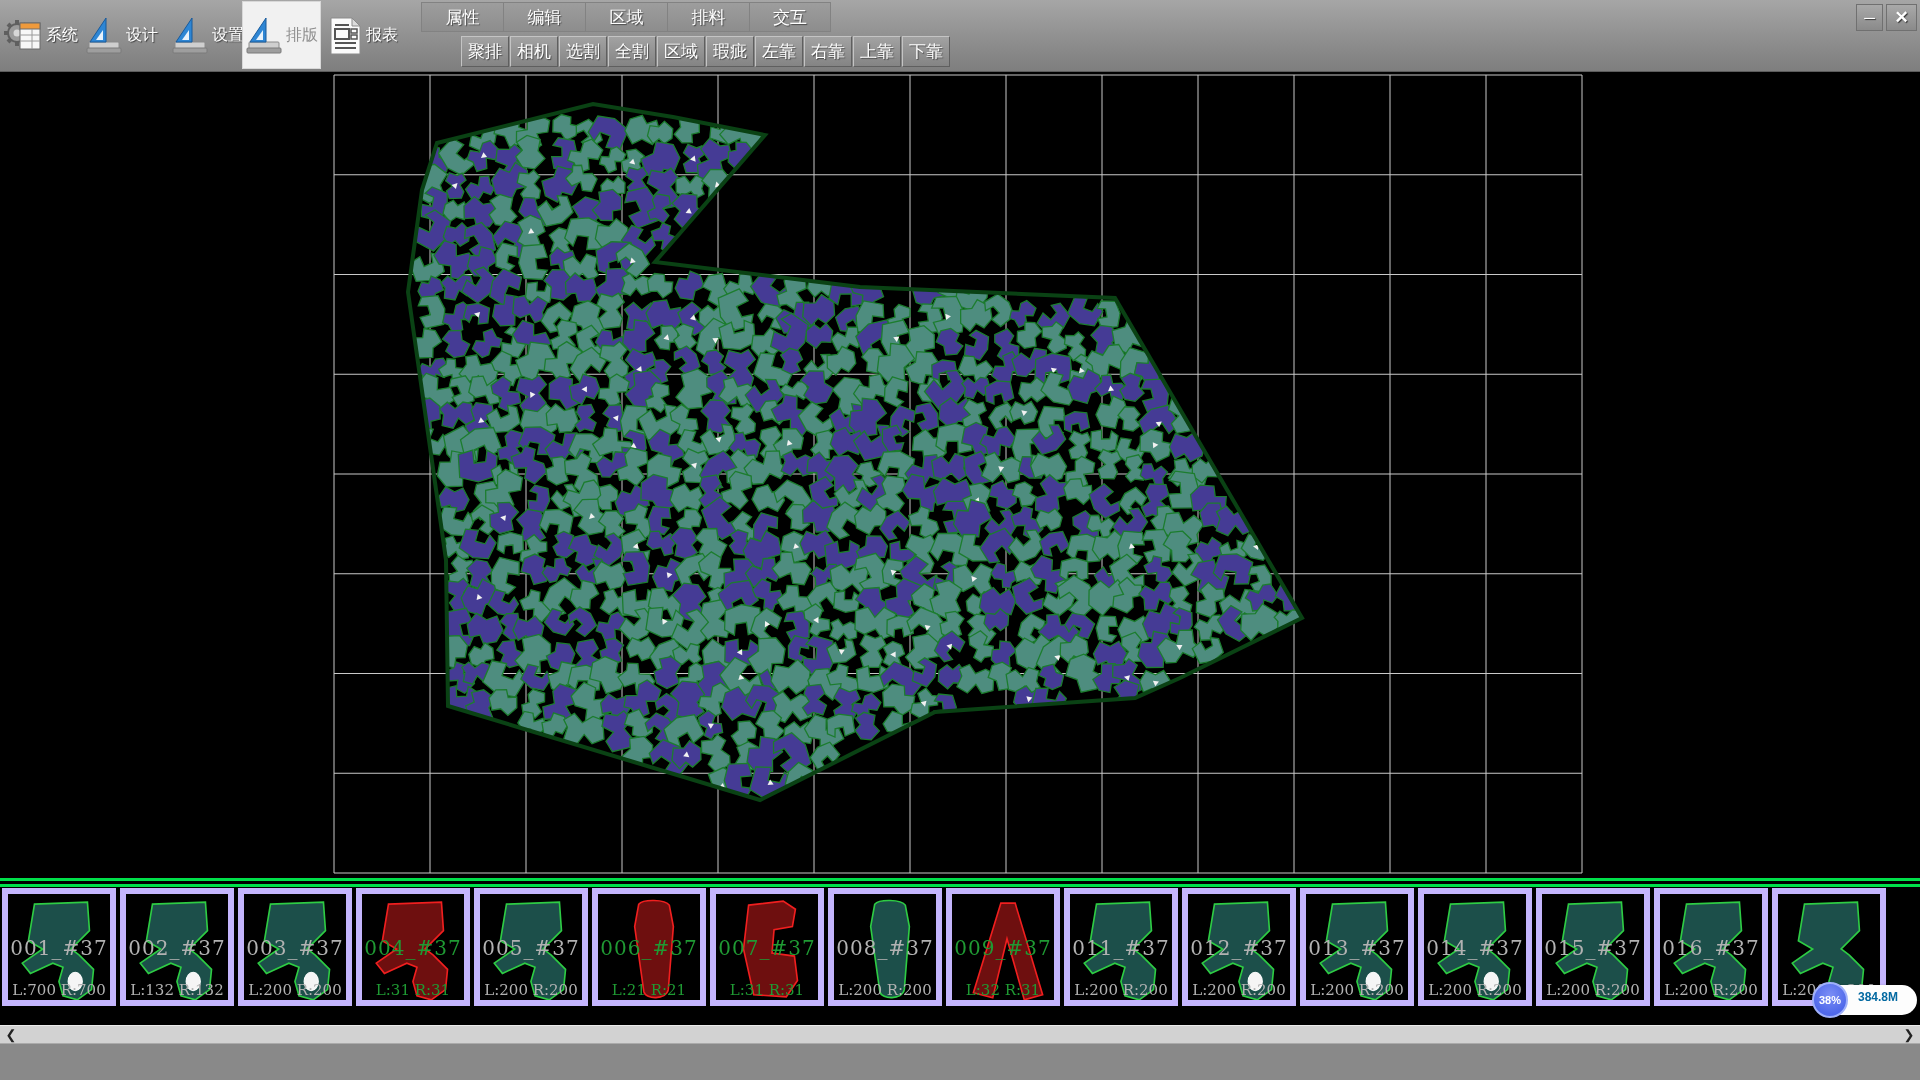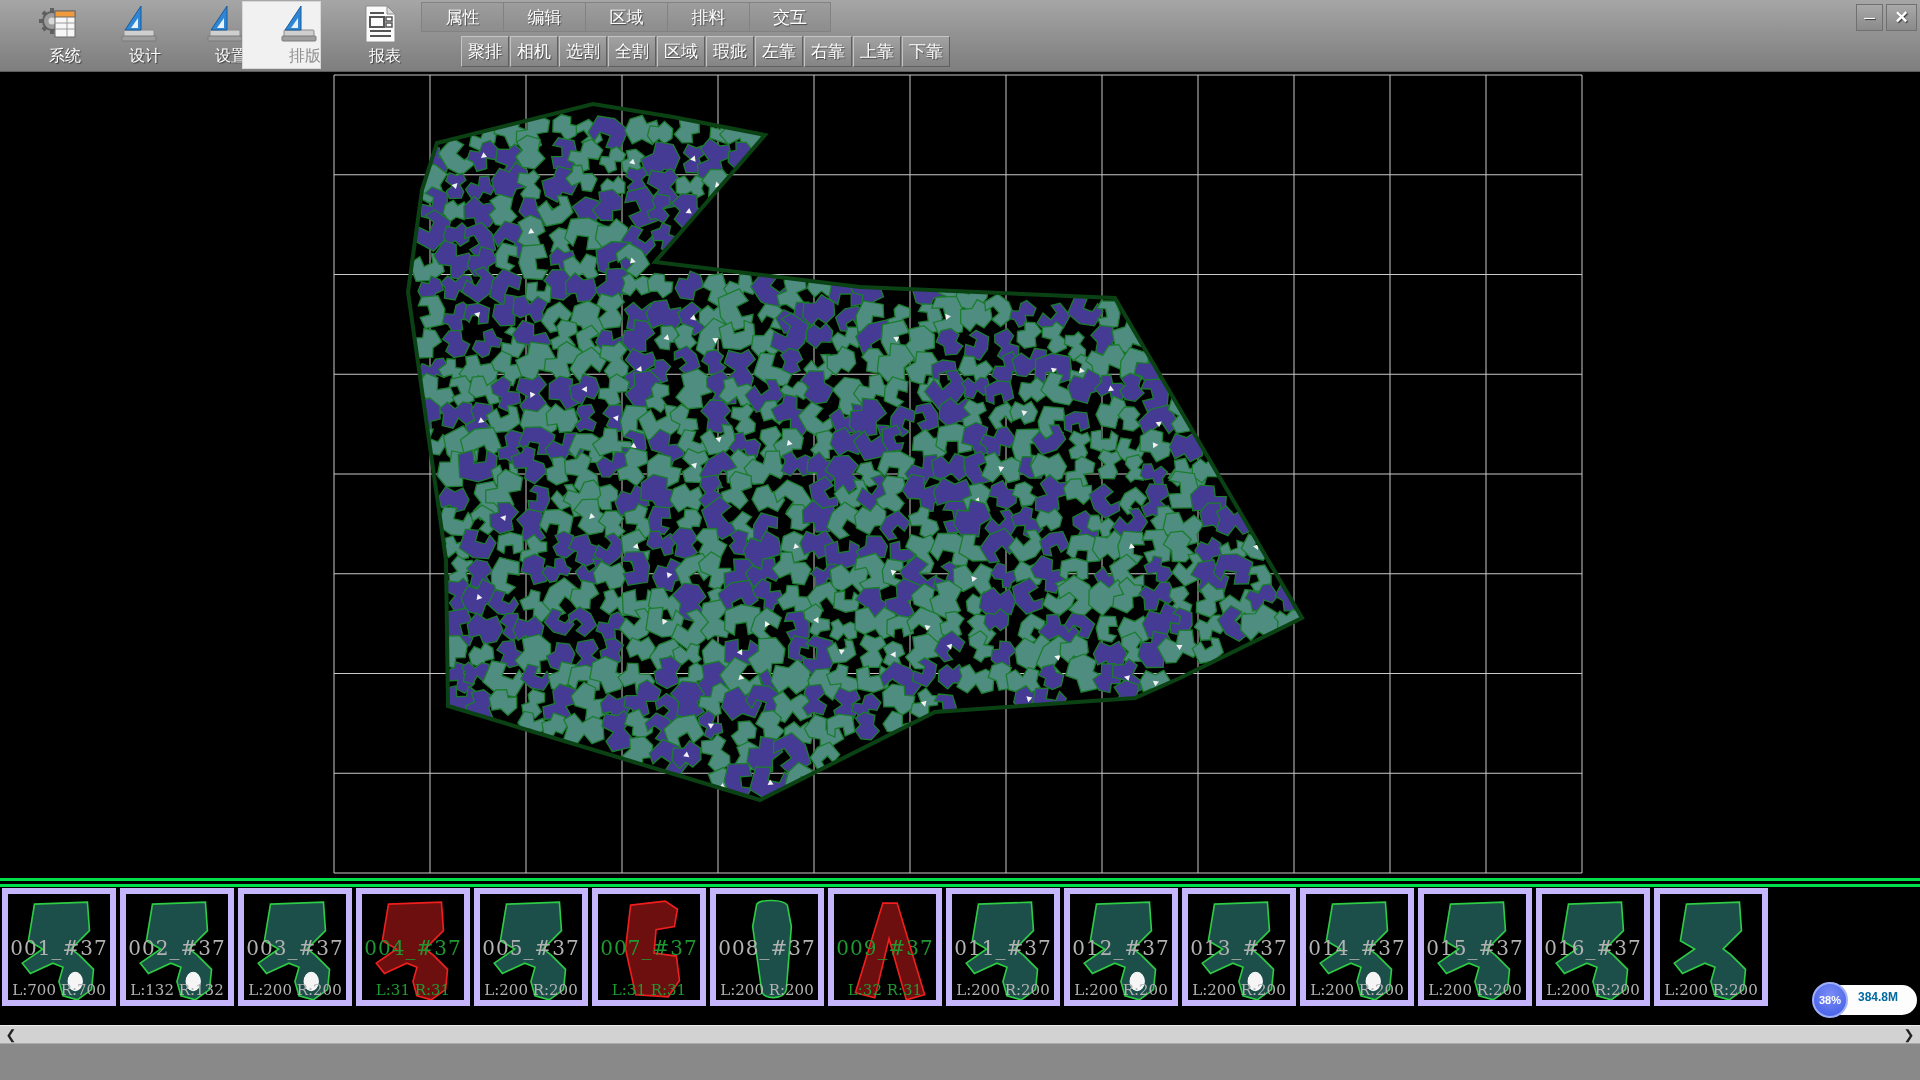--- a/index.html
+++ b/index.html
@@ -5,21 +5,21 @@
   * { margin:0; padding:0; box-sizing:border-box; }
   html,body { width:1920px; height:1080px; overflow:hidden; background:#000;
     font-family:"Liberation Sans", sans-serif; }
   #app { position:relative; width:1920px; height:1080px; background:#000; }
 
   
   .toolbar { position:absolute; left:0; top:0; width:1920px; height:72px;
     background:linear-gradient(#a6a6a6, #8f8f8f 55%, #7e7e7e);
     border-bottom:1px solid #5c5c5c; }
   .big-btn { position:absolute; top:1px; width:79px; height:68px; cursor:default;
-    display:flex; flex-direction:column; align-items:flex-end; justify-content:flex-start; }
+    display:flex; flex-direction:row; align-items:center; justify-content:flex-start; }
   .big-btn .ic { width:44px; height:42px; margin-top:2px; display:flex; align-items:center; justify-content:center; }
   .big-btn .lbl { color:#ffffff; font-size:16px; line-height:22px; text-shadow:1px 1px 1px rgba(0,0,0,.55); }
   .big-btn.active { background:#f1f1f1; box-shadow:inset 0 0 0 1px #d8d8d8; }
   .big-btn.active .lbl { color:#8f8f8f; text-shadow:none; }
 
   .menu-row { position:absolute; left:421px; top:2px; height:44px; display:flex; }
   .menu-btn { width:82px; height:30px; text-align:center; line-height:30px; color:#fff;
     font-size:17px; text-shadow:1px 1px 1px rgba(0,0,0,.5);
     background:linear-gradient(#9d9d9d,#8d8d8d); border:1px solid #828282;
     border-right:none; }
@@ -905,20 +905,27 @@
         </div>
         <div class="cell">
           <svg width="106" height="112" viewBox="0 0 100 110">
             <path d="M22,8 L74,6 L76,34 L58,52 L66,58 L80,72 L78,92 L64,102 L50,98 L46,84 L50,70 L40,66 L18,76 L10,66 L30,52 L16,44 Z" fill="#1c4f4a" stroke="#2ecc44" stroke-width="1.6"></path>
           </svg>
           <div class="pid" style="color:#b2b2b2">005_#37</div>
           <div class="plr" style="color:#b2b2b2">L:200 R:200</div>
         </div>
         <div class="cell">
           <svg width="106" height="112" viewBox="0 0 100 110">
+            <path d="M36,8 C40,3 62,3 66,9 L70,30 L65,92 C63,102 43,102 41,94 L32,30 Z" fill="#6e0f0f" stroke="#f01f1f" stroke-width="1.6"></path>
+          </svg>
+          <div class="pid" style="color:#1f9a33">006_#37</div>
+          <div class="plr" style="color:#1f9a33">L:21 R:21</div>
+        </div>
+        <div class="cell">
+          <svg width="106" height="112" viewBox="0 0 100 110">
             <path d="M28,9 L62,5 L74,13 L71,30 L53,33 L51,56 L73,59 L76,83 L65,99 L33,97 L23,52 Z" fill="#6e0f0f" stroke="#f01f1f" stroke-width="1.6"></path>
           </svg>
           <div class="pid" style="color:#1f9a33">007_#37</div>
           <div class="plr" style="color:#1f9a33">L:31 R:31</div>
         </div>
         <div class="cell">
           <svg width="106" height="112" viewBox="0 0 100 110">
             <path d="M36,8 C40,3 62,3 66,9 L70,30 L65,92 C63,102 43,102 41,94 L32,30 Z" fill="#1c4f4a" stroke="#2ecc44" stroke-width="1.6"></path>
           </svg>
           <div class="pid" style="color:#b2b2b2">008_#37</div>

